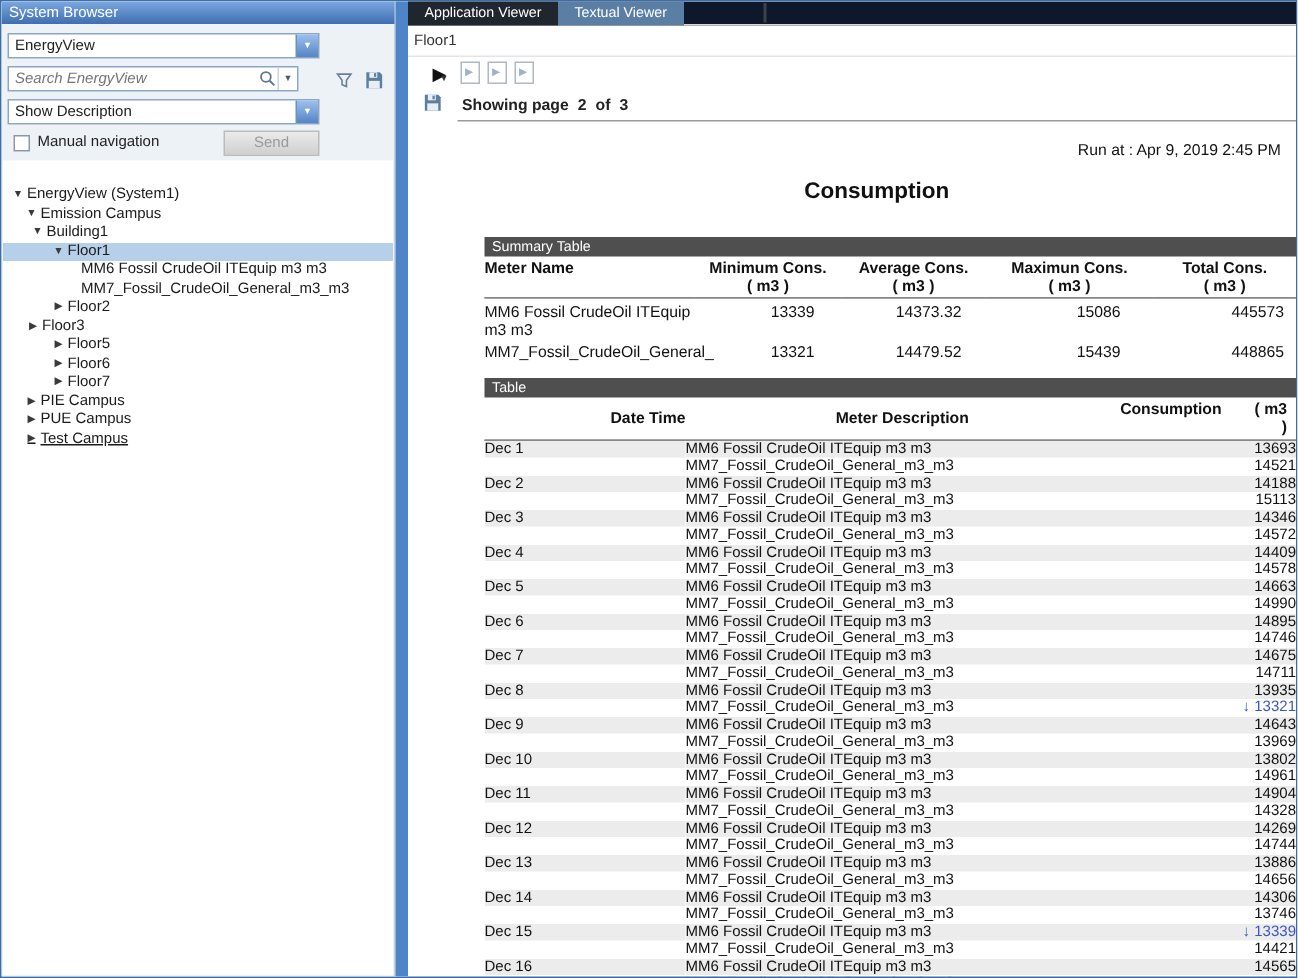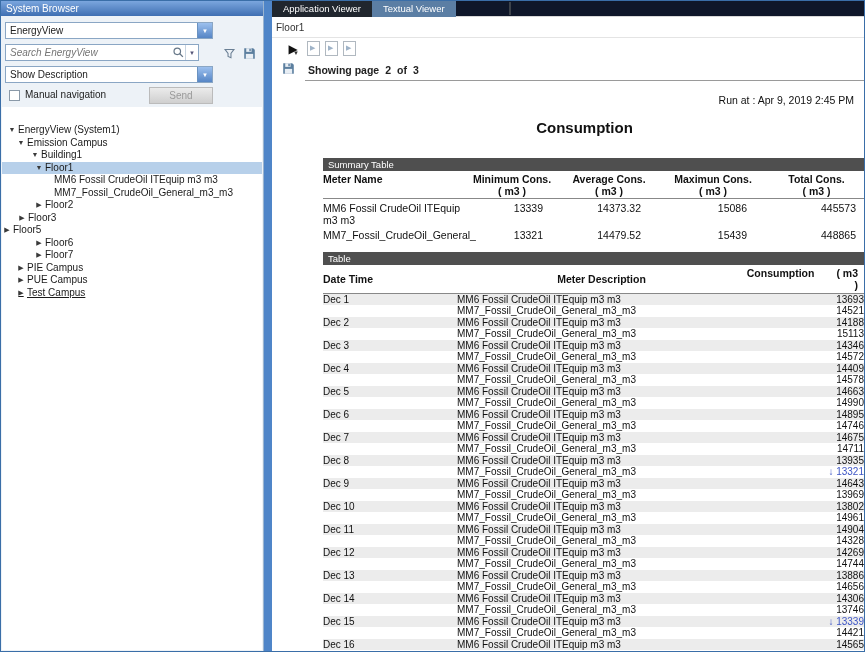--- a/index.html
+++ b/index.html
@@ -63,21 +63,21 @@
   table{border-collapse:collapse;width:100%;table-layout:fixed;}
   .summary th{font-size:10.5px;font-weight:bold;text-align:center;vertical-align:top;padding:2px 0 1px;border-bottom:1px solid #888;}
   .summary th.s-name{text-align:left;}
   .summary td{font-size:10.5px;vertical-align:top;padding-top:3px;}
   .s-val{text-align:right;}
   .s-val0{padding-right:18px;}
   .s-val1{padding-right:16px;}
   .s-val2{padding-right:22px;}
   .s-val3{padding-right:8px;}
   .detail th{font-size:10.5px;font-weight:bold;border-bottom:1px solid #888;padding:2px 0;}
-  .detail th.h-date{text-align:left;}
+  .detail th.h-date{text-align:right;}
   .detail th.h-desc{text-align:center;}
   .detail th.h-cons{text-align:right;padding-right:6px;}
   .h-cons .unit-gap{margin-left:22px;}
   .detail td{font-size:10px;height:11.5px;line-height:11px;padding:0;white-space:nowrap;overflow:hidden;}
   .d-val{text-align:right;padding-right:6px;}
   tr.stripe{background:#ececec;}
   .min-arrow,.min-val{color:#3d55c5;}
 </style>
 </head>
 <body>
@@ -127,21 +127,21 @@
 
     <div class="tree">
         <div class="tree-row" style="padding-left: 5px;">
           <span class="tri">▼</span>
           <span class="tree-label">EnergyView (System1)</span>
         </div>
         <div class="tree-row" style="padding-left: 14px;">
           <span class="tri">▼</span>
           <span class="tree-label">Emission Campus</span>
         </div>
-        <div class="tree-row" style="padding-left: 28px;">
+        <div class="tree-row" style="padding-left: 18px;">
           <span class="tri">▼</span>
           <span class="tree-label">Building1</span>
         </div>
         <div class="tree-row selected" style="padding-left: 32px;">
           <span class="tri">▼</span>
           <span class="tree-label">Floor1</span>
         </div>
         <div class="tree-row" style="padding-left: 41px;">
           <span class="tri"></span>
           <span class="tree-label">MM6 Fossil CrudeOil ITEquip m3 m3</span>
@@ -151,21 +151,21 @@
           <span class="tree-label">MM7_Fossil_CrudeOil_General_m3_m3</span>
         </div>
         <div class="tree-row" style="padding-left: 32px;">
           <span class="tri">▶</span>
           <span class="tree-label">Floor2</span>
         </div>
         <div class="tree-row" style="padding-left: 15px;">
           <span class="tri">▶</span>
           <span class="tree-label">Floor3</span>
         </div>
-        <div class="tree-row" style="">
+        <div class="tree-row" style="padding-left: 32px;">
           <span class="tri">▶</span>
           <span class="tree-label">Floor5</span>
         </div>
         <div class="tree-row" style="padding-left: 32px;">
           <span class="tri">▶</span>
           <span class="tree-label">Floor6</span>
         </div>
         <div class="tree-row" style="padding-left: 32px;">
           <span class="tri">▶</span>
           <span class="tree-label">Floor7</span>

